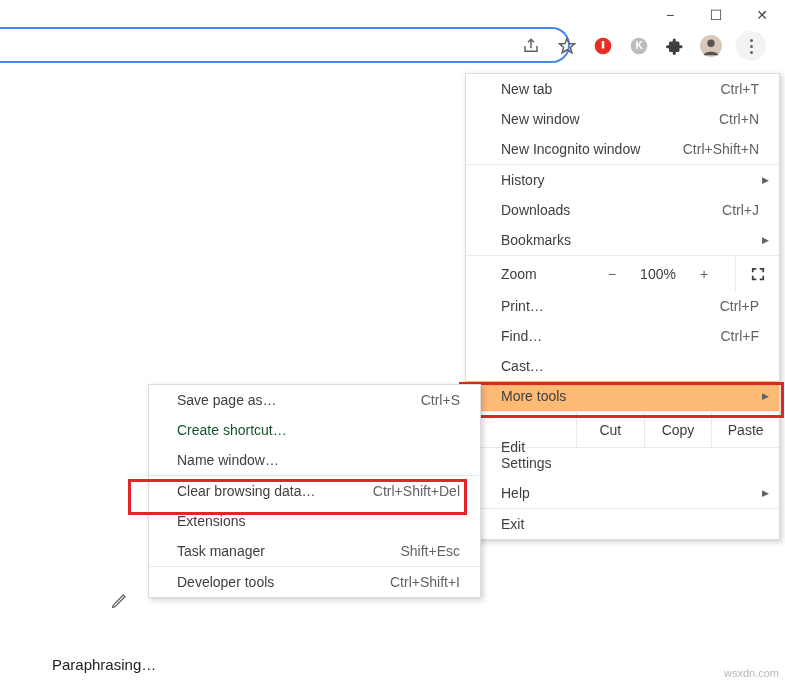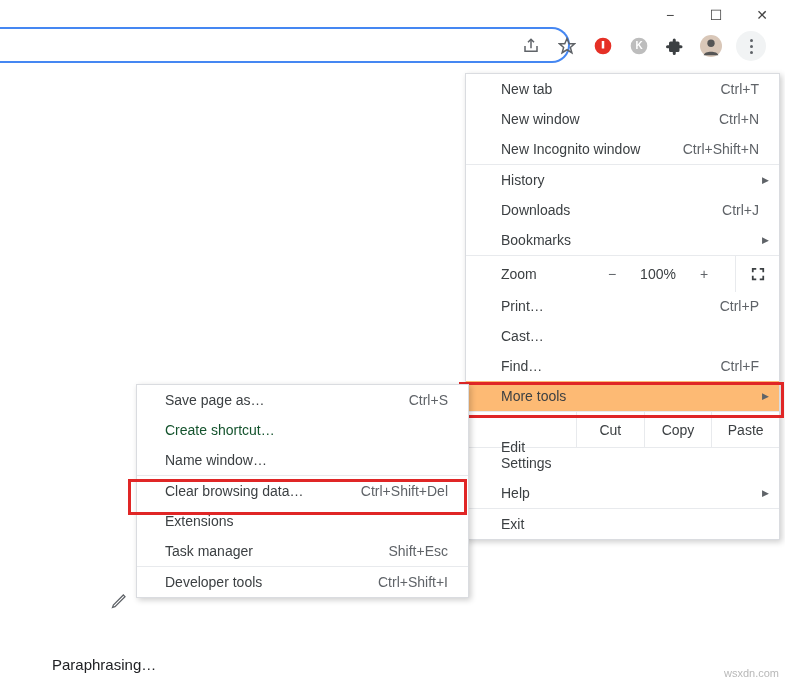--- a/index.html
+++ b/index.html
@@ -33,21 +33,21 @@
   .fs { width:44px; height:36px; border-left:1px solid #e8eaed; display:flex; align-items:center; justify-content:center;}
 
   .edit-row { display:flex; align-items:center; border-top:1px solid #e8eaed; height:36px;}
   .edit-row .elabel { flex:0 0 110px; padding-left:35px;margin-top:35px;}
   .edit-btn { flex:1; border-left:1px solid #e8eaed; height:100%; display:flex; align-items:center; justify-content:center;}
 
   .highlight-row { background:#fdba74;align-items:center; }
   .hl-red { position:absolute; border:3px solid #e02626; pointer-events:none; }
 
   
-  .submenu { position:absolute; top: 384px; left: 136px; width: 333px; background:#fff; border:1px solid #dadce0; box-shadow: 2px 2px 6px rgba(0,0,0,0.2); font-size:14px;}
+  .submenu { position:absolute; top: 384px; left: 148px; width: 333px; background:#fff; border:1px solid #dadce0; box-shadow: 2px 2px 6px rgba(0,0,0,0.2); font-size:14px;}
   .subrow { display:flex; align-items:center; justify-content:space-between; padding:8px 20px 8px 28px; height:30px;}
   .subrow.disabled { color:#14532d;}
   .subrow .shortcut { color:#5f6368;}
 
   
   .pen { position:absolute; left:110px; top:590px; width:20px; height:20px; }
   .para { position:absolute; left:52px; top:656px; font-size:15px; color:#202124;}
   .wm { position:absolute; right:6px; bottom:4px; font-size:11px; color:#b8b8b8;}
 </style>
 </head>
@@ -140,25 +140,25 @@
       <svg width="14" height="14" viewBox="0 0 24 24" fill="none" stroke="#3c4043" stroke-width="3">
           <path d="M3 9V3h6M21 9V3h-6M3 15v6h6M21 15v6h-6"></path>
         </svg>
     </div>
   </div>
   <div class="row">
       <span>Print…</span>
       <span class="shortcut">Ctrl+P</span>
     </div>
   <div class="row">
-      <span>Cast…</span>
-    </div>
-  <div class="row">
       <span>Find…</span>
       <span class="shortcut">Ctrl+F</span>
+    </div>
+  <div class="row">
+      <span>Cast…</span>
     </div>
   <div class="row rel chev highlight-row">
       <span>More tools</span>
     </div>
   <div class="edit-row">
     <span class="elabel">Edit</span>
     <span class="edit-btn">Cut</span>
     <span class="edit-btn">Copy</span>
     <span class="edit-btn">Paste</span>
   </div>

